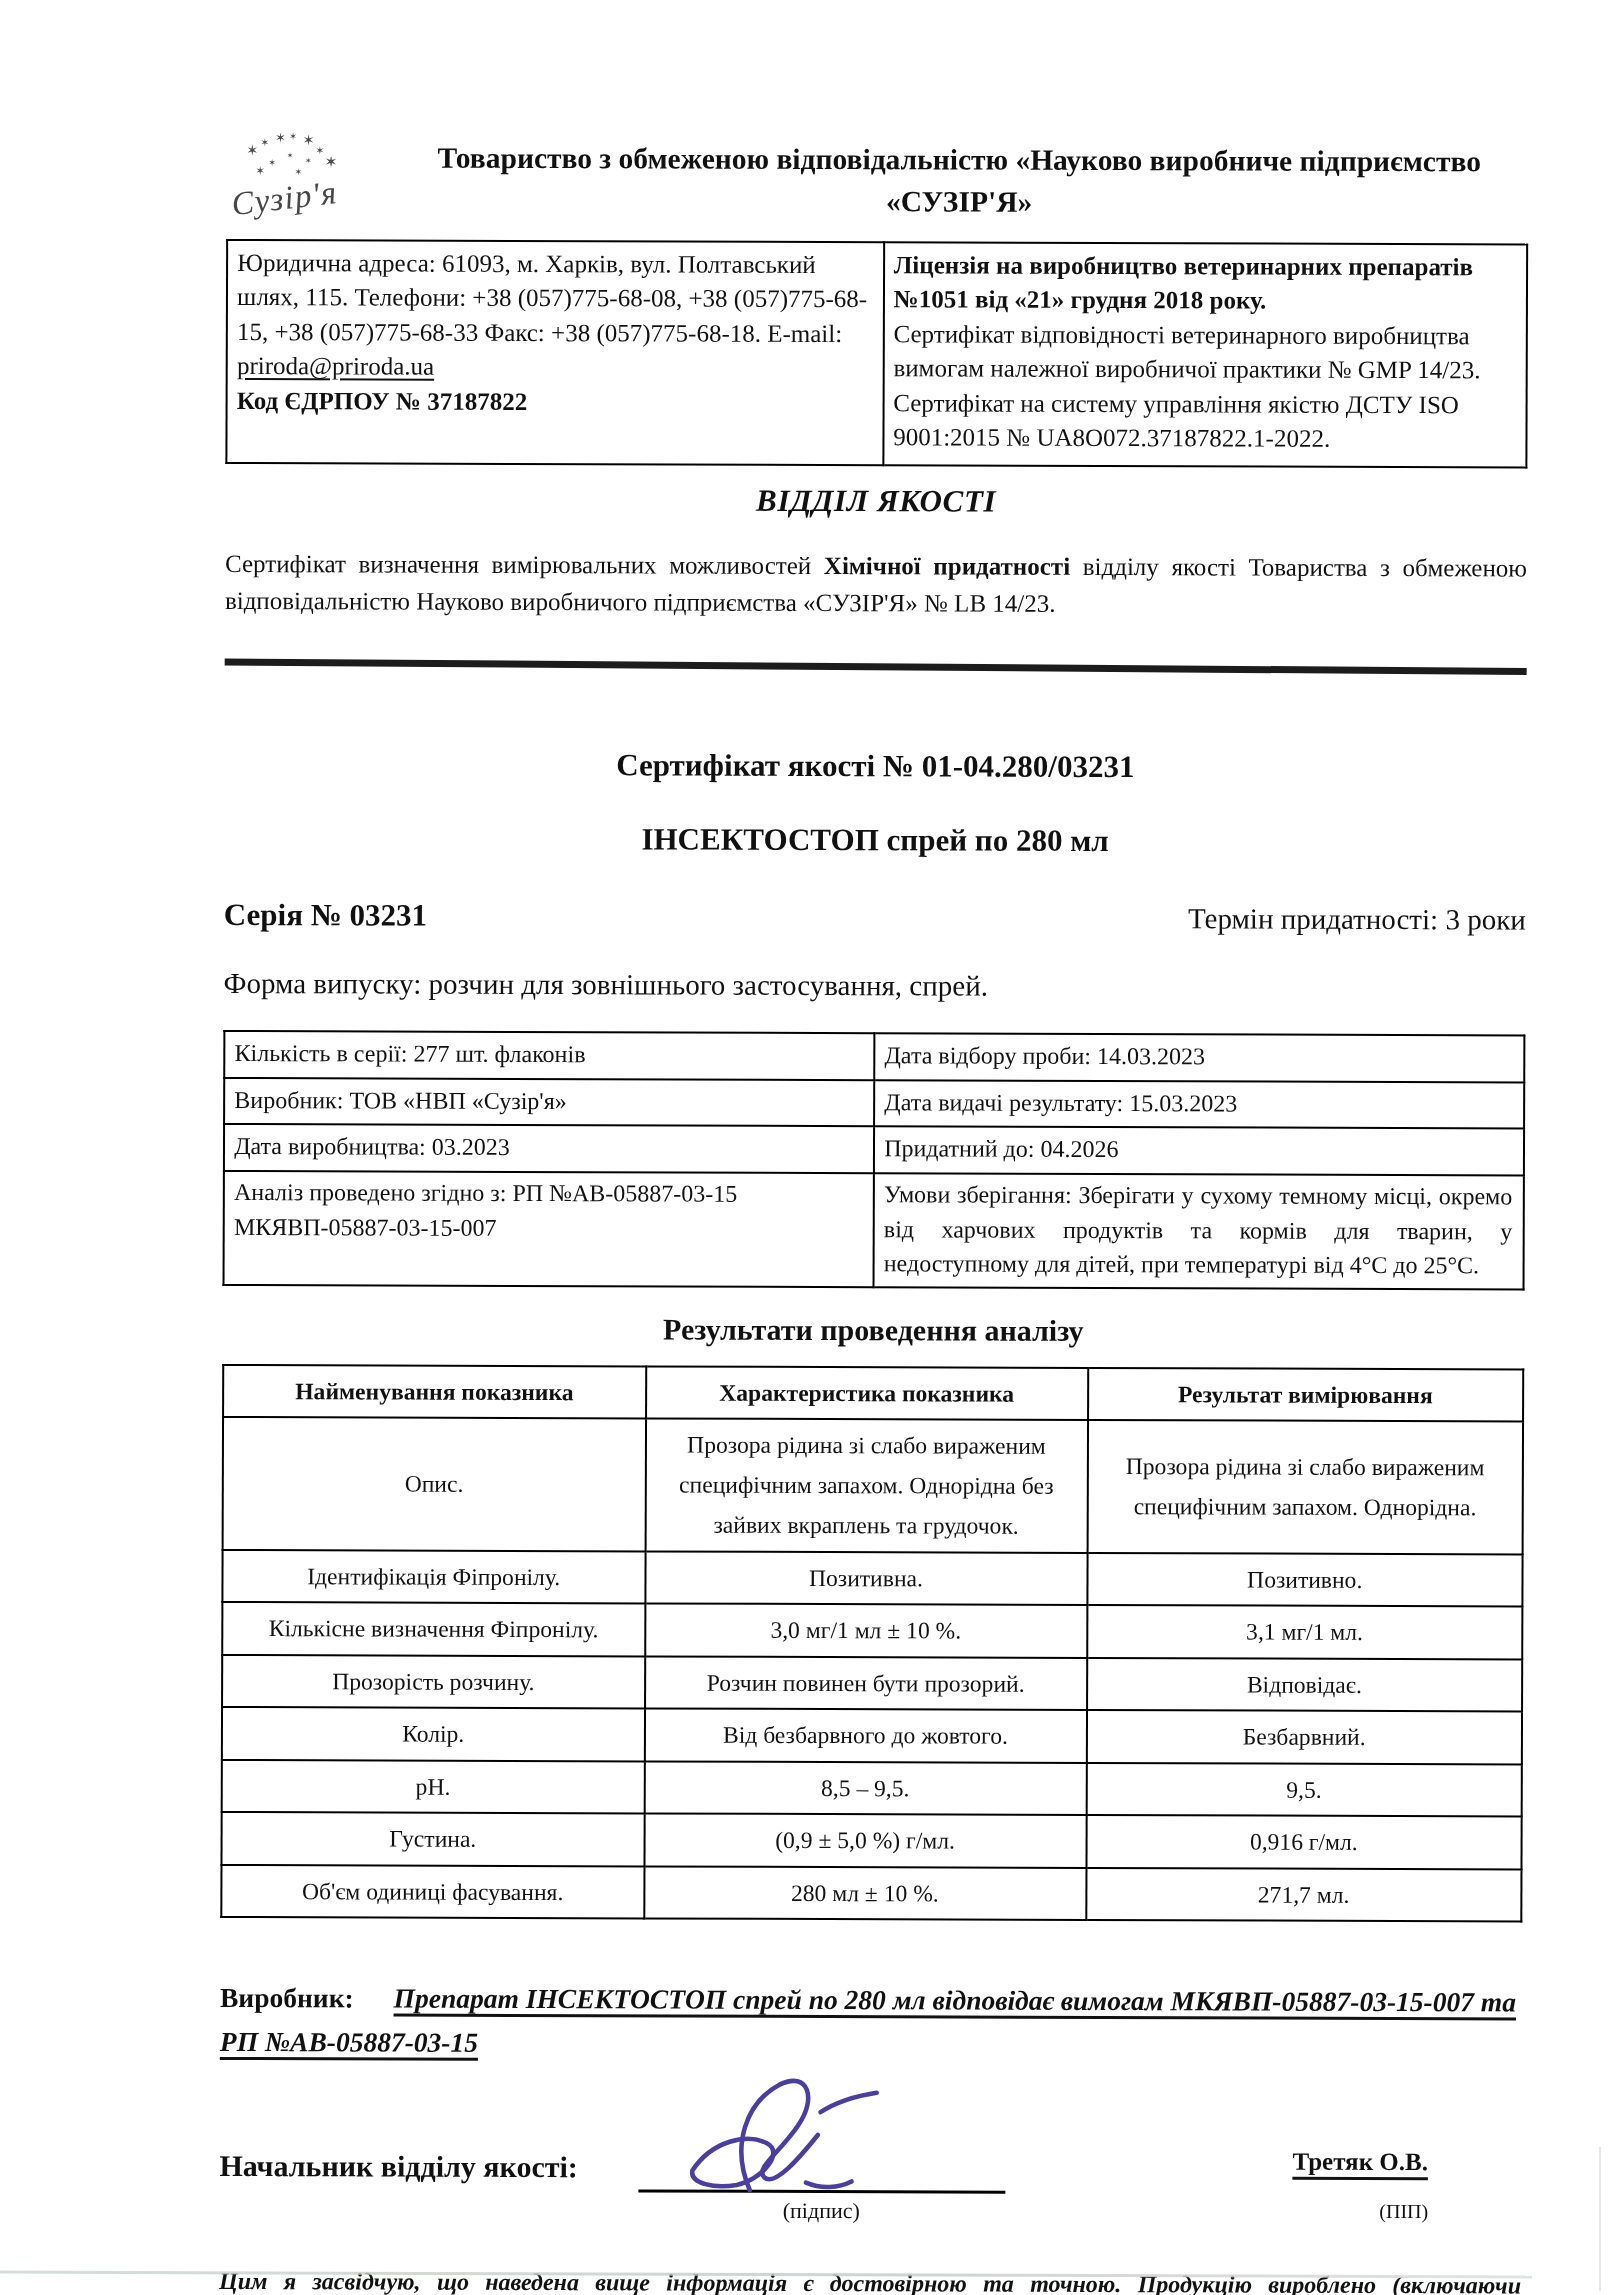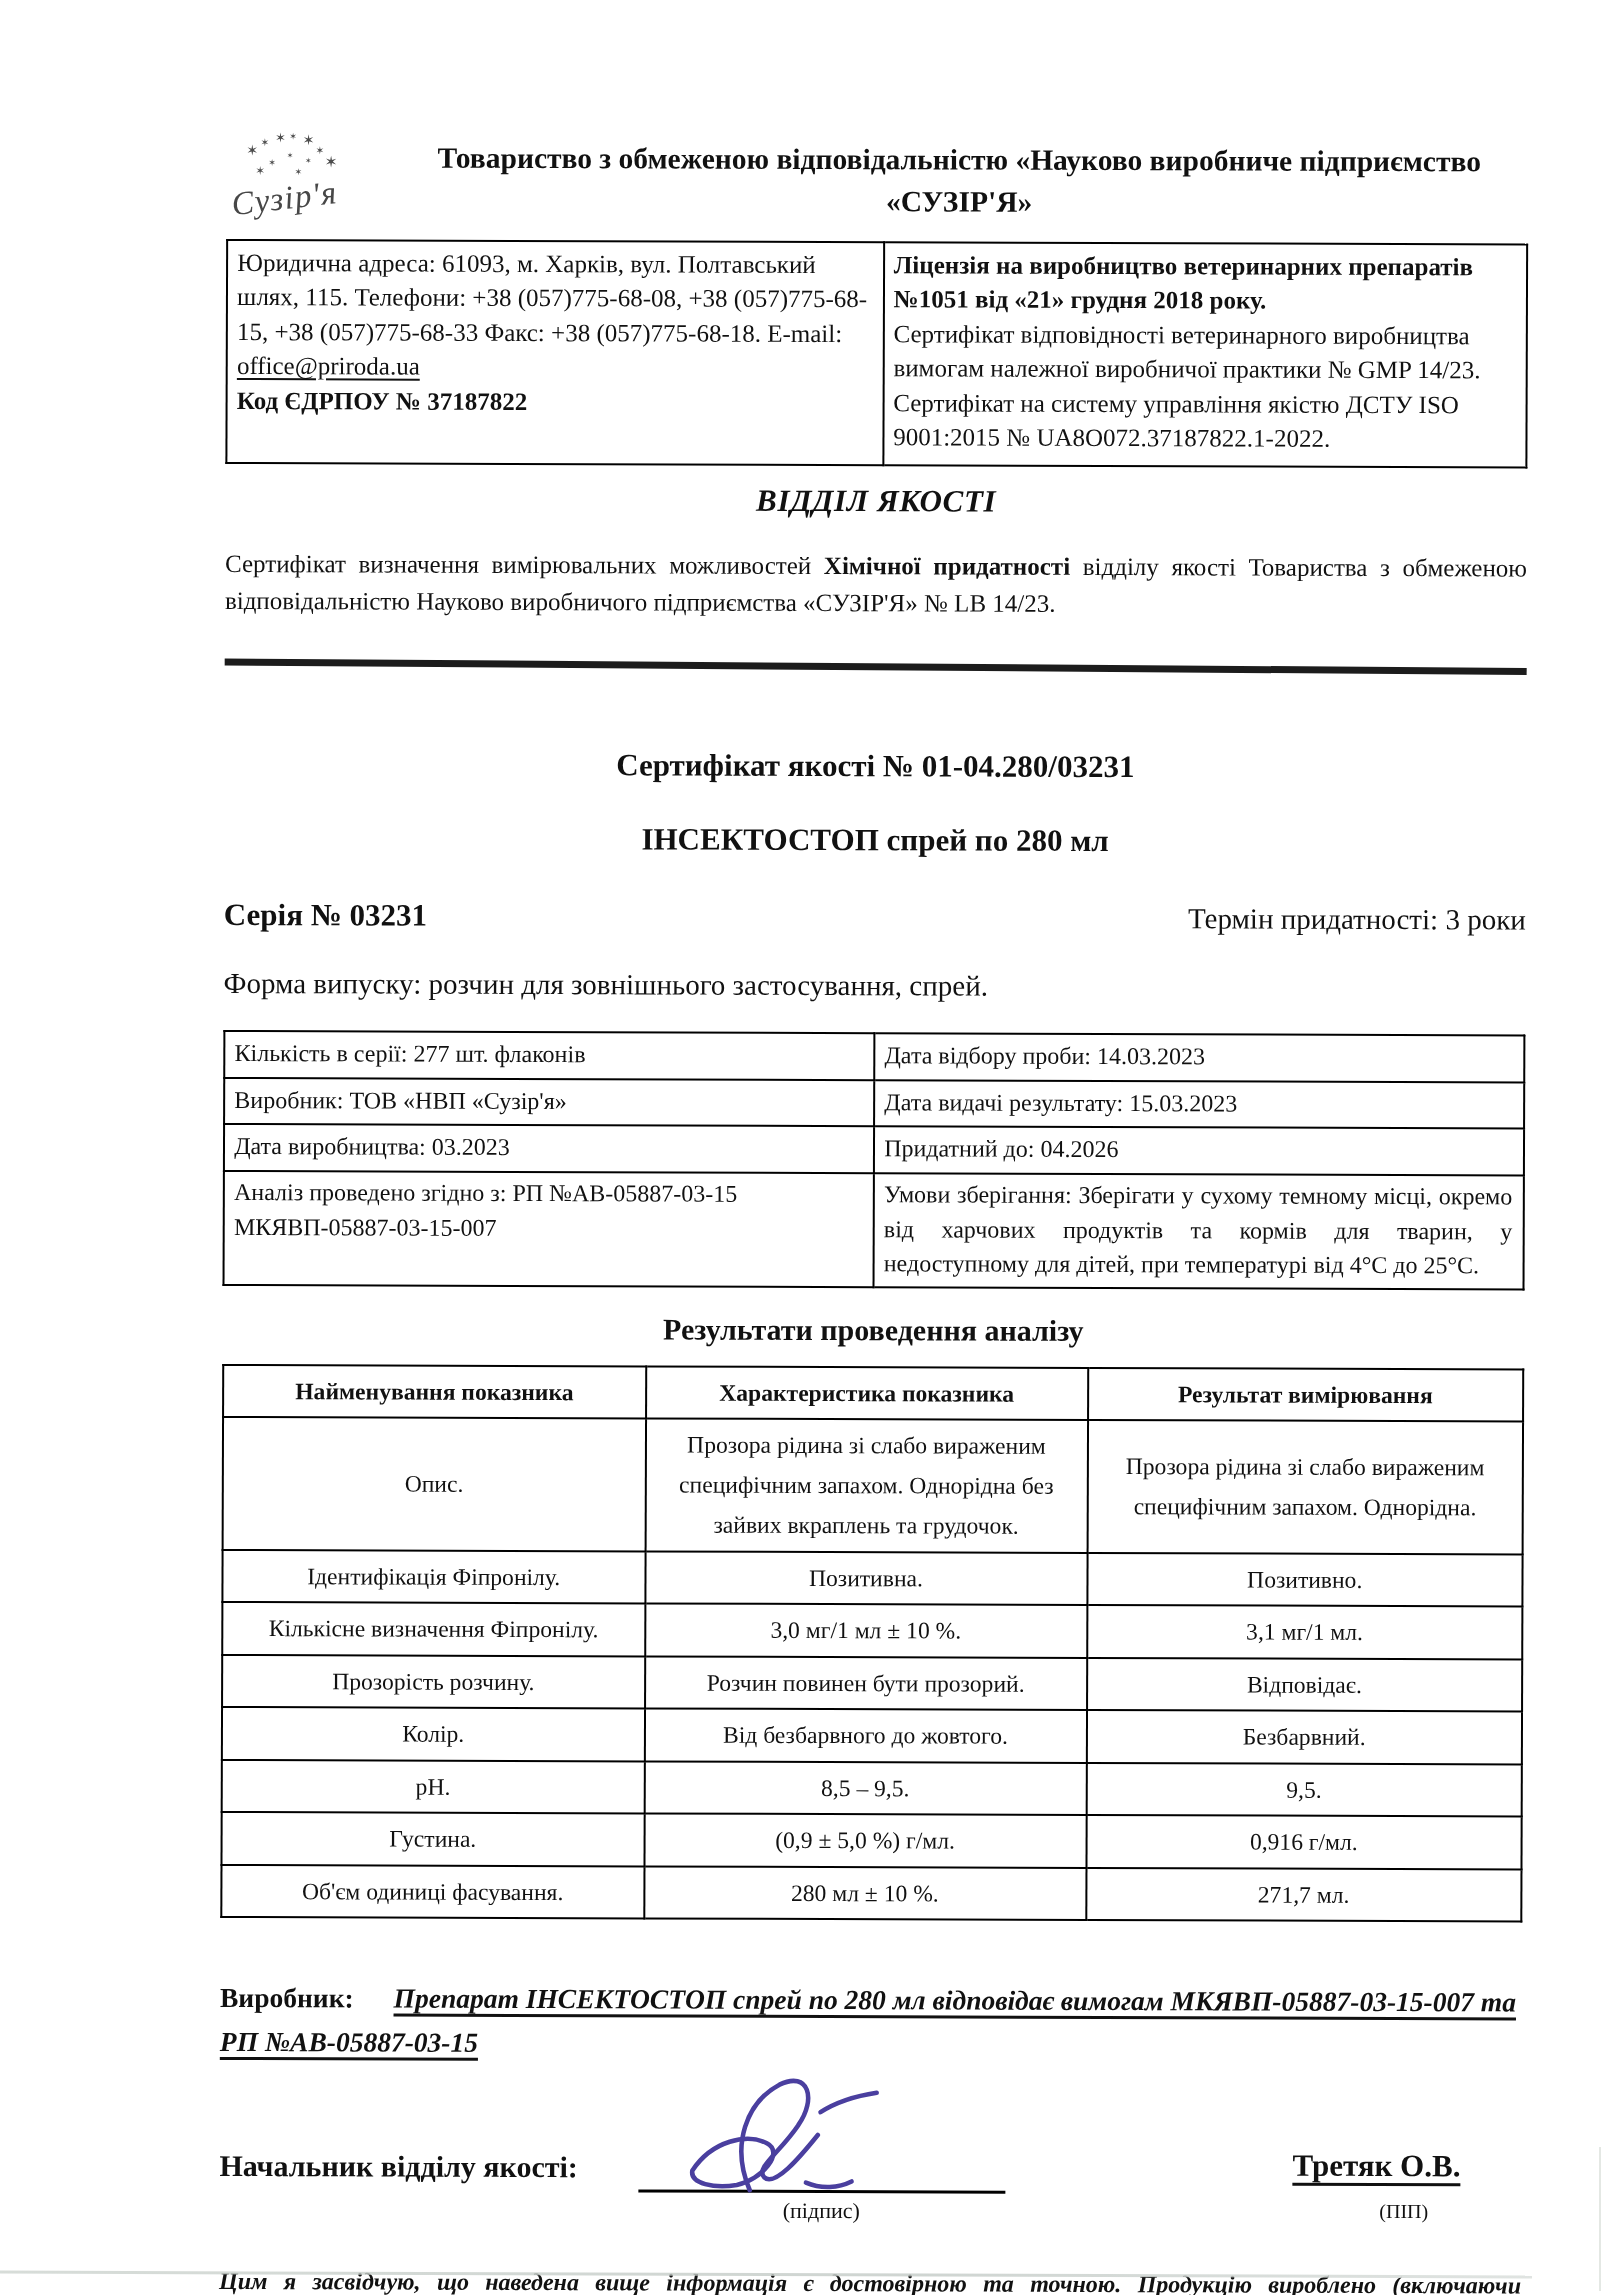--- a/index.html
+++ b/index.html
@@ -83,21 +83,21 @@
     font-weight:bold;font-style:italic;
     text-decoration:underline;text-decoration-thickness:2.6px;text-underline-offset:5.9px;margin-left:33px;
   }
   
   .signoff{position:relative;margin-top:56px;height:98px;}
   .signoff .lbl{position:absolute;left:0;top:29px;font-weight:bold;font-size:30px;}
   .sig-line1{position:absolute;left:419px;top:68px;width:367px;border-top:3.9px solid #000;}
   .sig1{position:absolute;left:432px;top:-49px;width:249px;height:124px;}
   .cap-sign1{position:absolute;left:458px;top:76px;width:288px;text-align:center;font-size:22px;}
   .head-name{
-    position:absolute;left:1073px;top:23.6px;font-weight:bold;font-size:31px;
+    position:absolute;left:1073px;top:23.6px;font-weight:bold;font-size:25px;
     text-decoration:underline;text-decoration-thickness:2.6px;text-underline-offset:6.5px;
   }
   .cap-pip1{position:absolute;left:1106px;top:76px;width:157px;text-align:center;font-size:20px;}
   
   .declaration{
     margin:42px 0 0;font-size:24px;font-weight:bold;font-style:italic;
     line-height:1.82;text-align:justify;word-spacing:4.6px;
   }
   
   .scan-line{
@@ -136,21 +136,21 @@
       <div class="org-title">
         <span>Товариство з обмеженою відповідальністю «Науково виробниче підприємство</span><br>
         <span>«СУЗІР'Я»</span>
       </div>
     </div>
 
     <table class="info-table">
       <tbody>
           <tr>
         <td class="l">
-          <span>Юридична адреса: 61093, м. Харків, вул. Полтавський шлях, 115. Телефони: +38 (057)775-68-08, +38 (057)775-68-15, +38 (057)775-68-33 Факс: +38 (057)775-68-18. E-mail: </span><span class="email">office@priroda.ua</span><br>
+          <span>Юридична адреса: 61093, м. Харків, вул. Полтавський шлях, 115. Телефони: +38 (057)775-68-08, +38 (057)775-68-15, +38 (057)775-68-33 Факс: +38 (057)775-68-18. E-mail: </span><span class="email">priroda@priroda.ua</span><br>
           <span class="edrpou">Код ЄДРПОУ № 37187822</span>
         </td>
         <td>
           <p class="lic-bold">Ліцензія на виробництво ветеринарних препаратів №1051 від «21» грудня 2018 року.</p>
           <p class="lic-p">Сертифікат відповідності ветеринарного виробництва вимогам належної виробничої практики № GMP 14/23.</p>
           <p class="lic-p">Сертифікат на систему управління якістю ДСТУ ISO 9001:2015 № UA8O072.37187822.1-2022.</p>
         </td>
       </tr>
     </tbody>
       </table>

